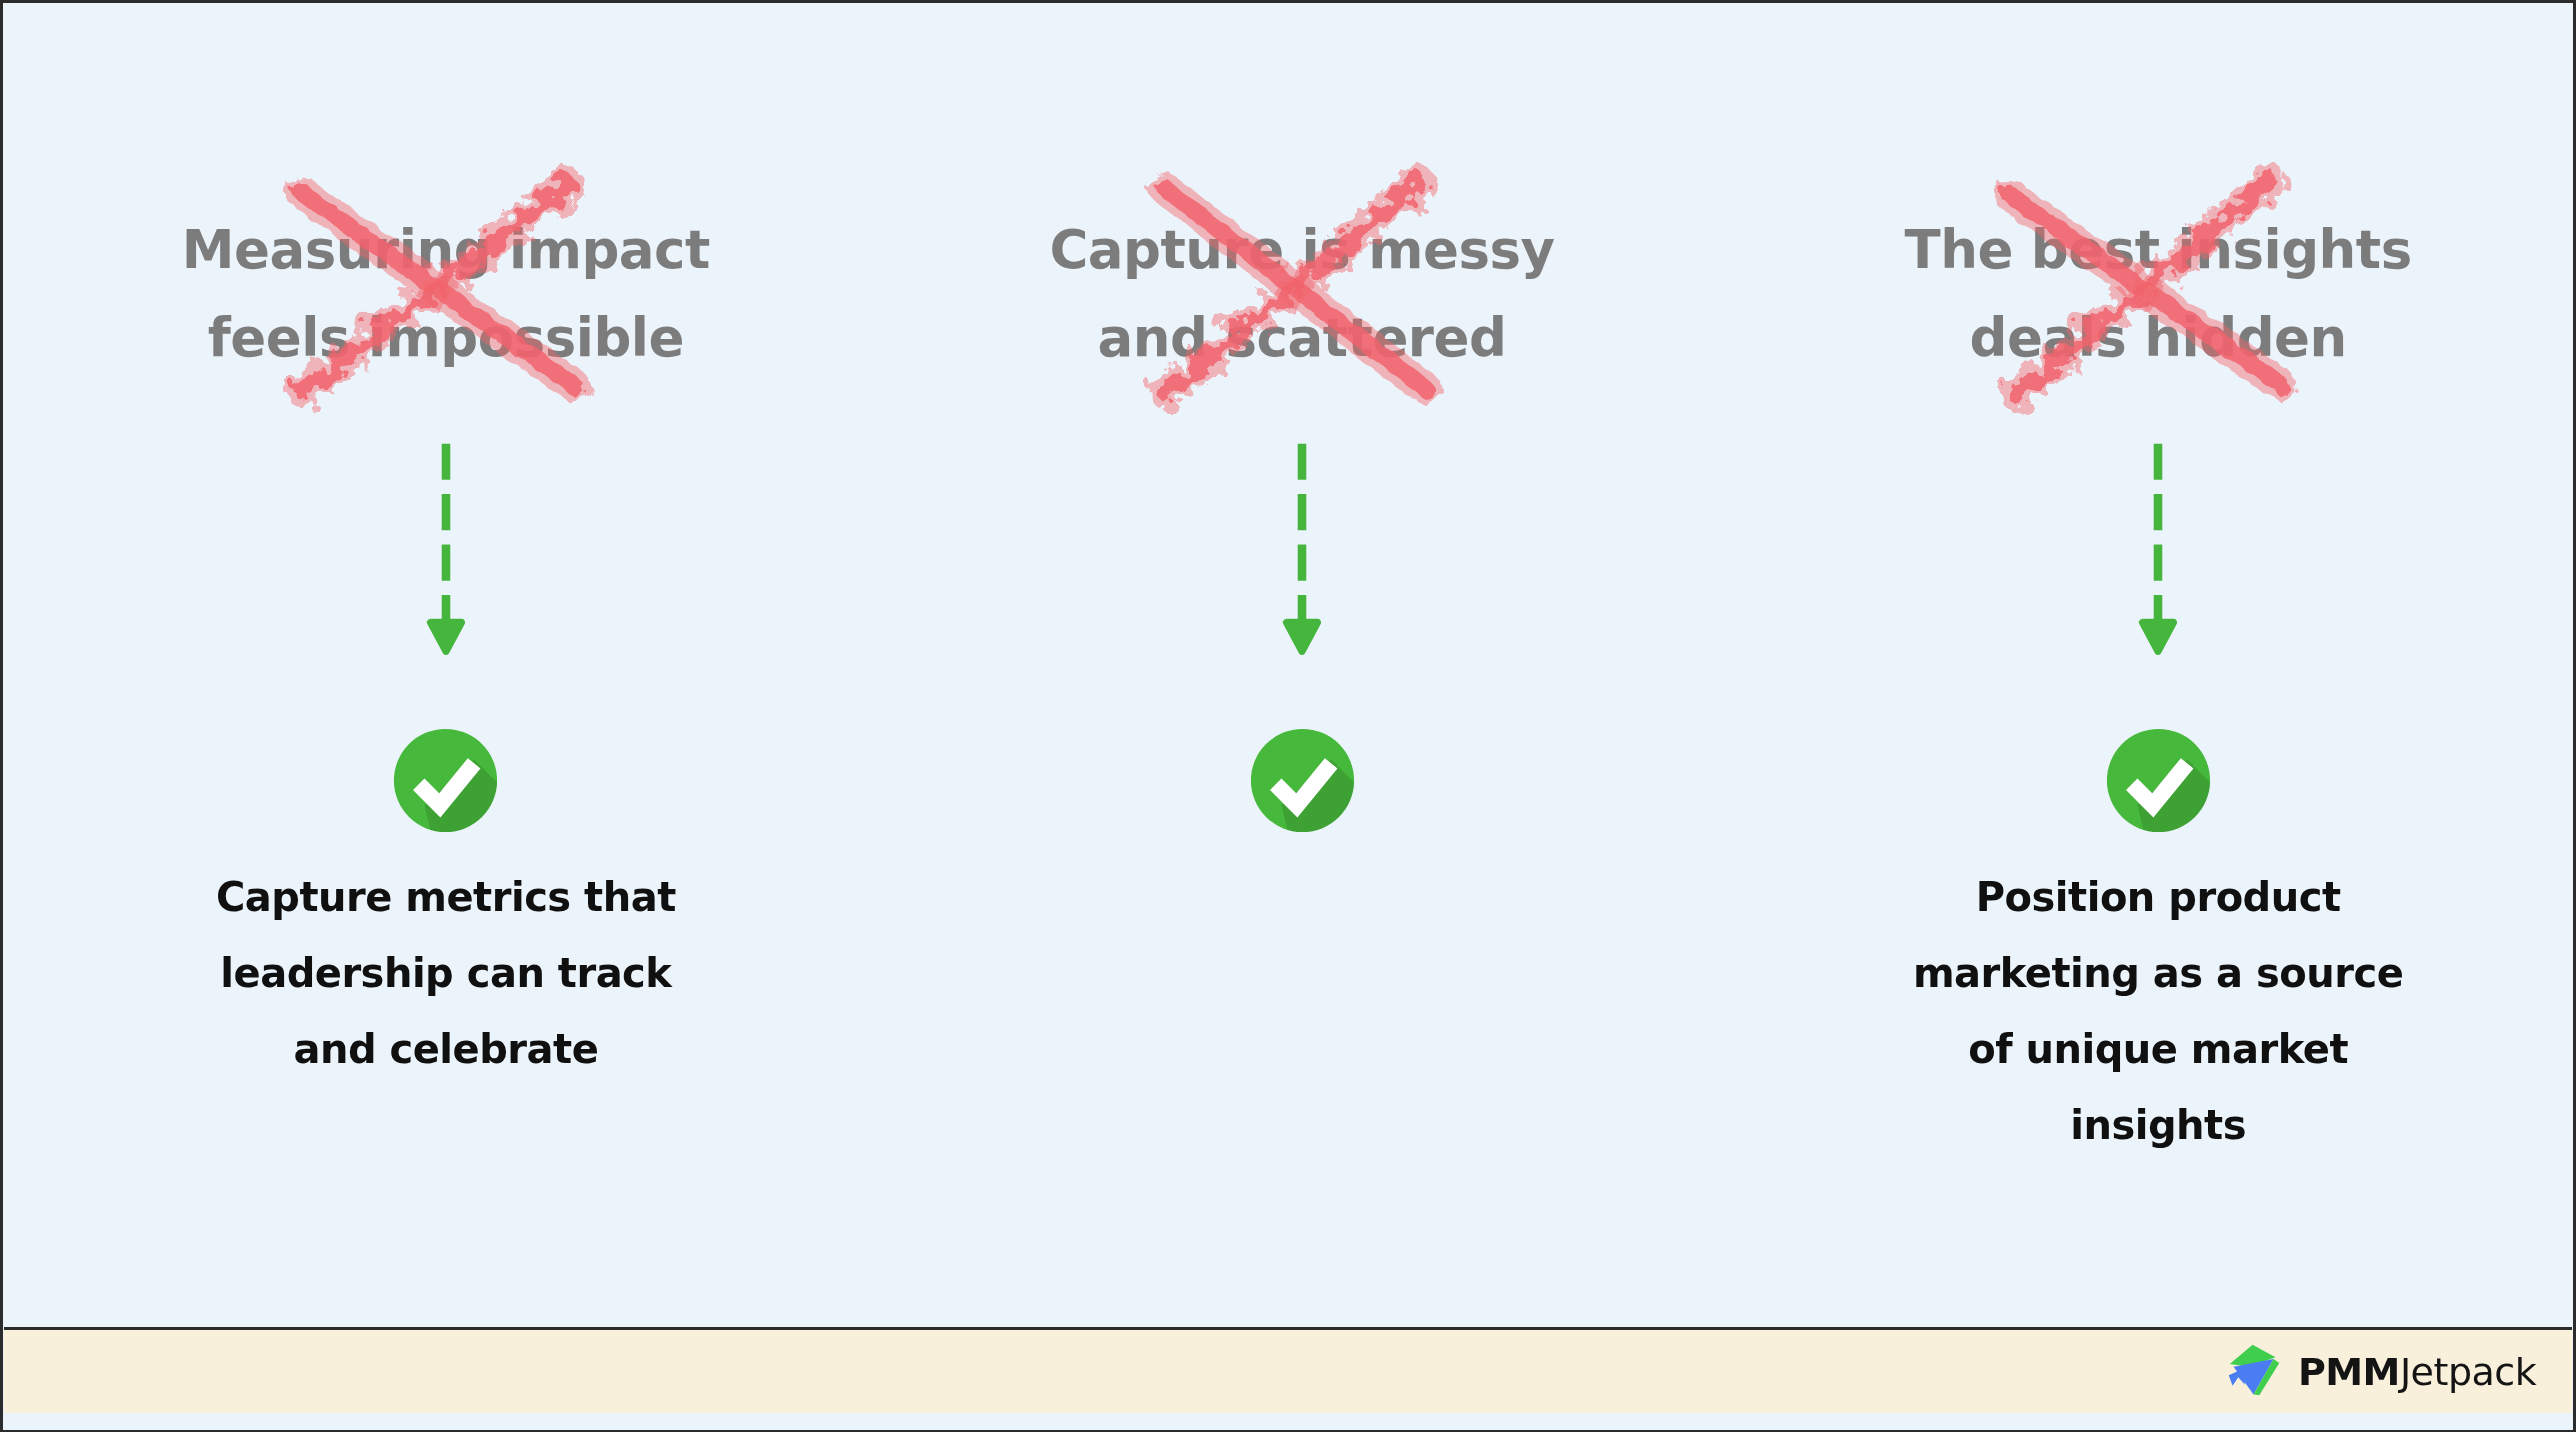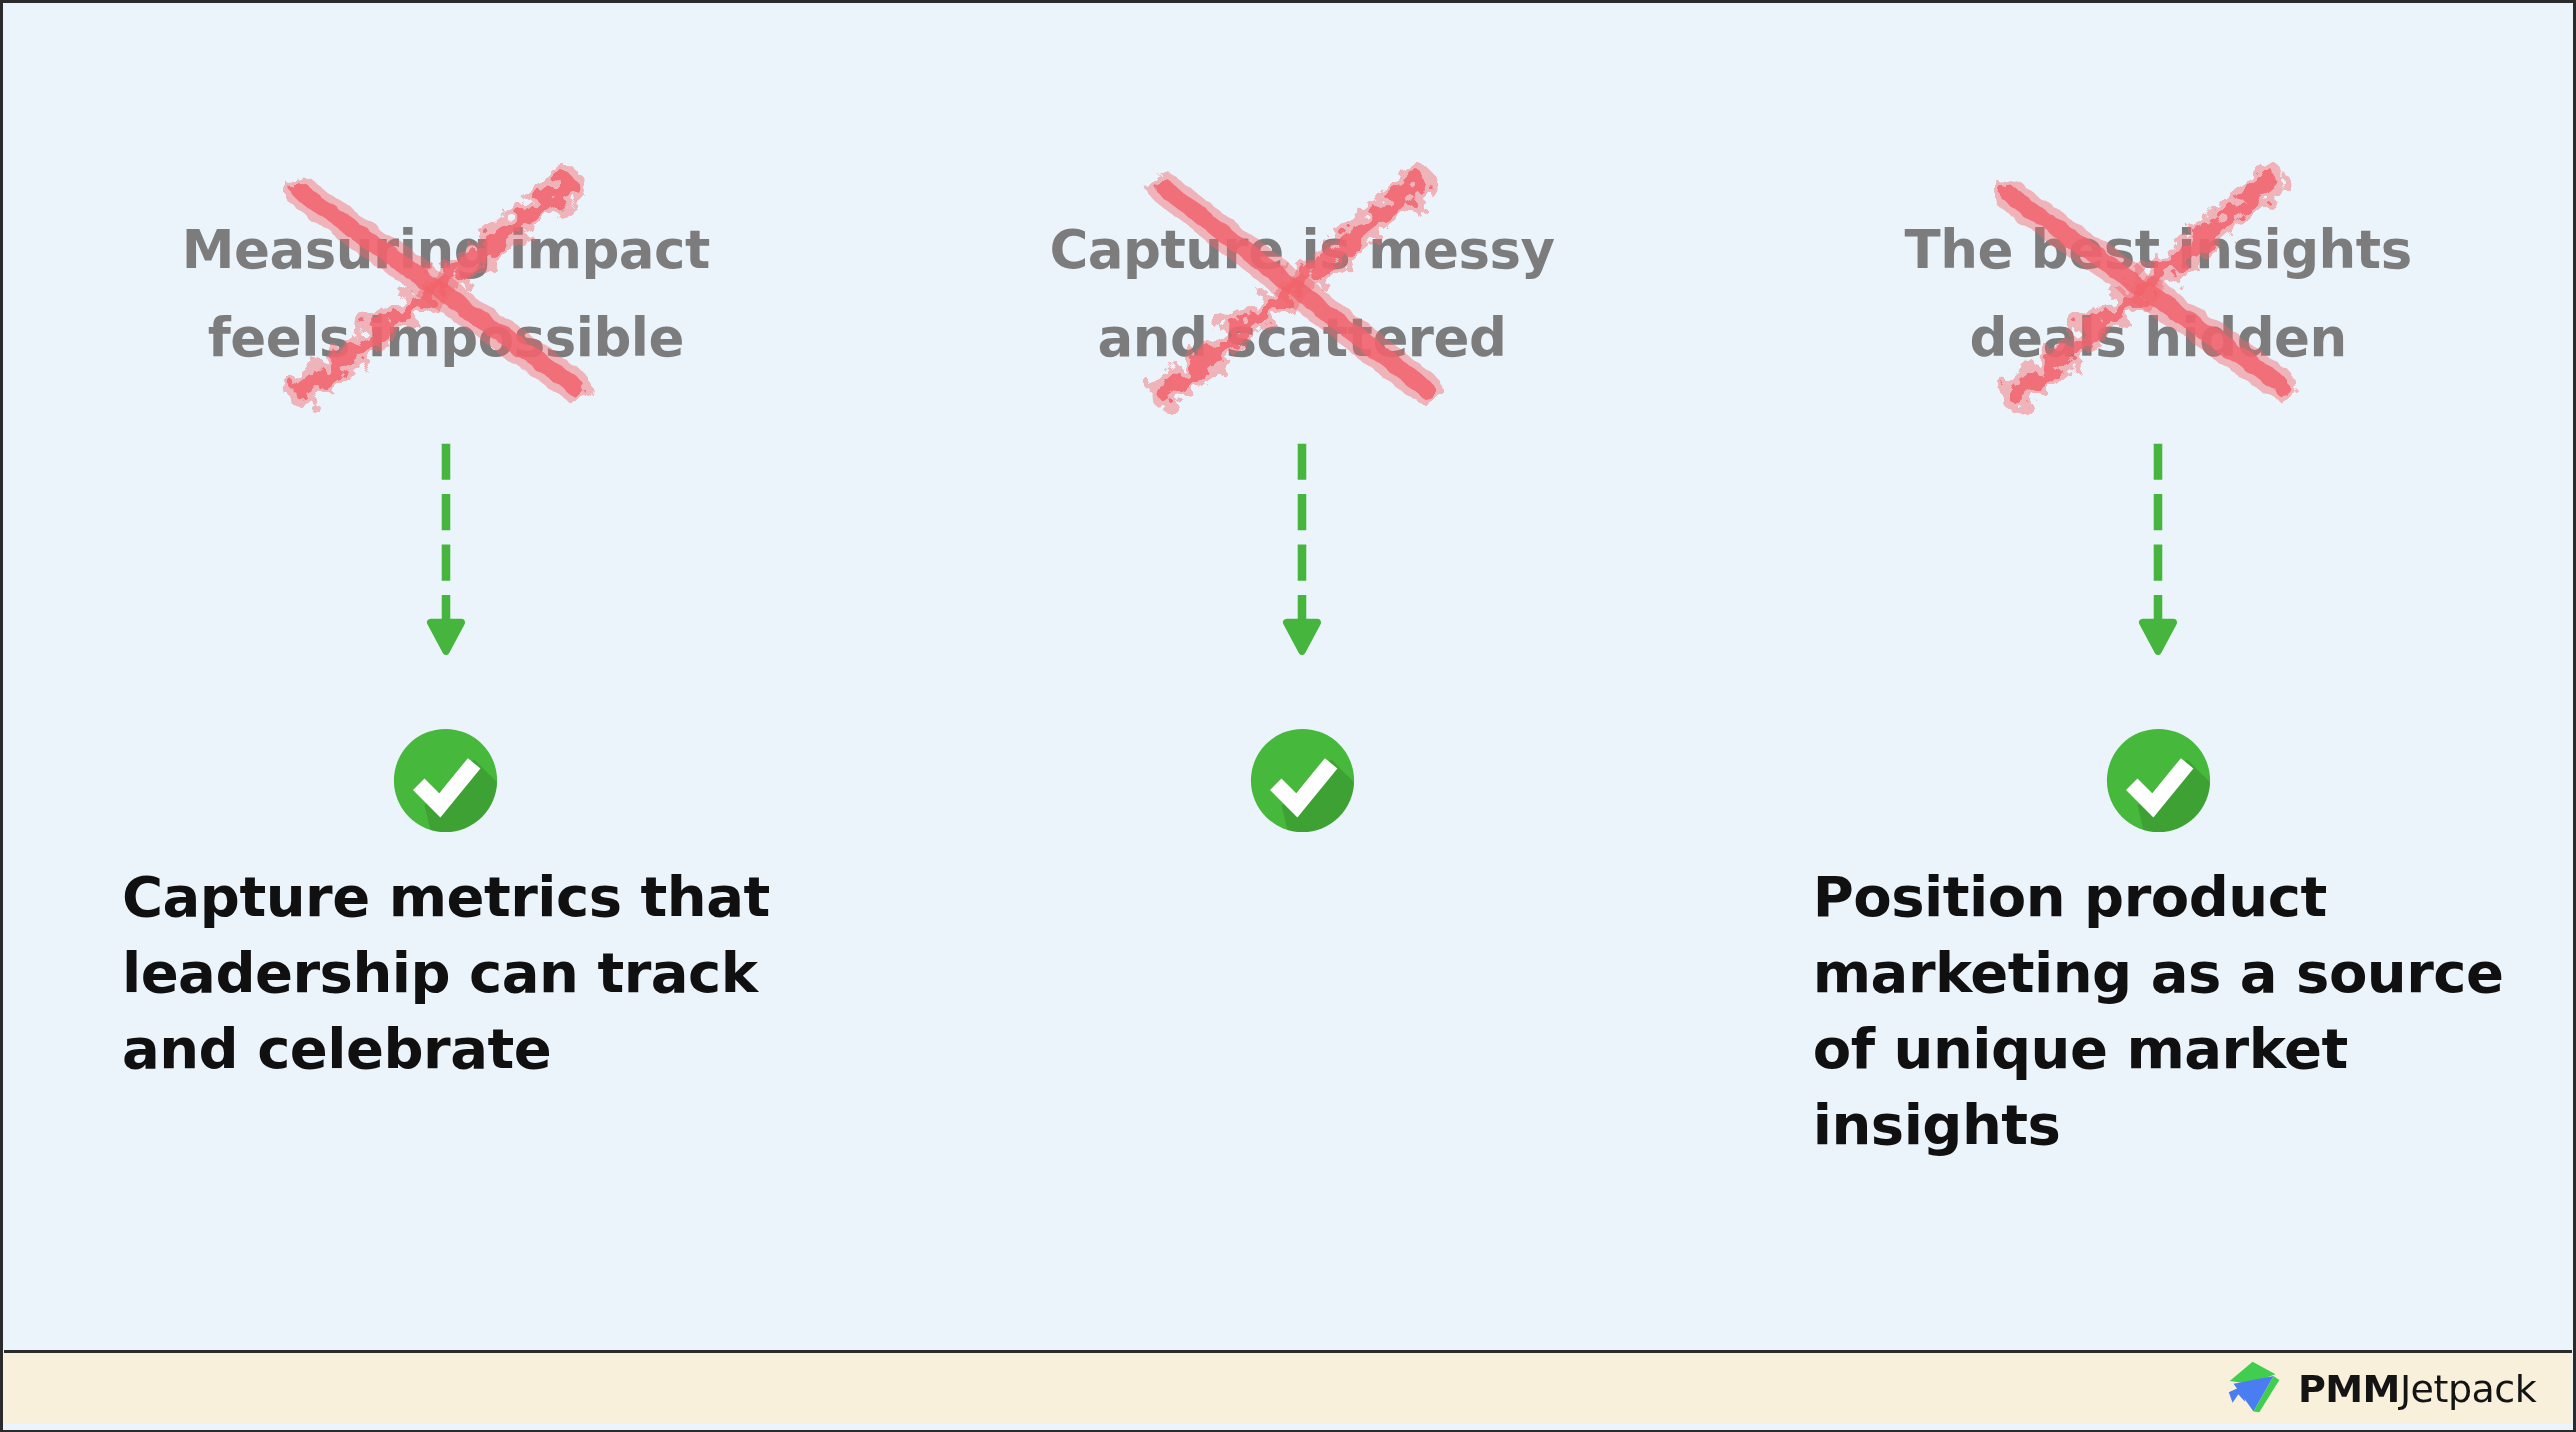--- a/index.html
+++ b/index.html
@@ -57,32 +57,32 @@
     width: 42px;
     height: 234px;
   }
   .checkwrap {
     margin-top: 55px;
     width: 107px;
     height: 107px;
   }
   .solution {
     margin-top: 25px;
-    font-size: 56px;
+    font-size: 40px;
     line-height: 76px;
     font-weight: bold;
     color: #101010;
     letter-spacing: -0.5px;
-    text-align: left;
+    text-align: center;
     white-space: pre-line;
   }
   .footer {
     position: absolute;
-    left: 3.8px; right: 3.8px; bottom: 9px;
-    height: 74px;
+    left: 3.8px; right: 3.8px; bottom: 20px;
+    height: 86px;
     background: #F8F0DA;
     border-top: 3.8px solid #2B2B2B;
     display: flex;
     align-items: center;
     justify-content: flex-end;
     padding-right: 36px;
   }
   .brand {
     display: flex;
     align-items: center;

